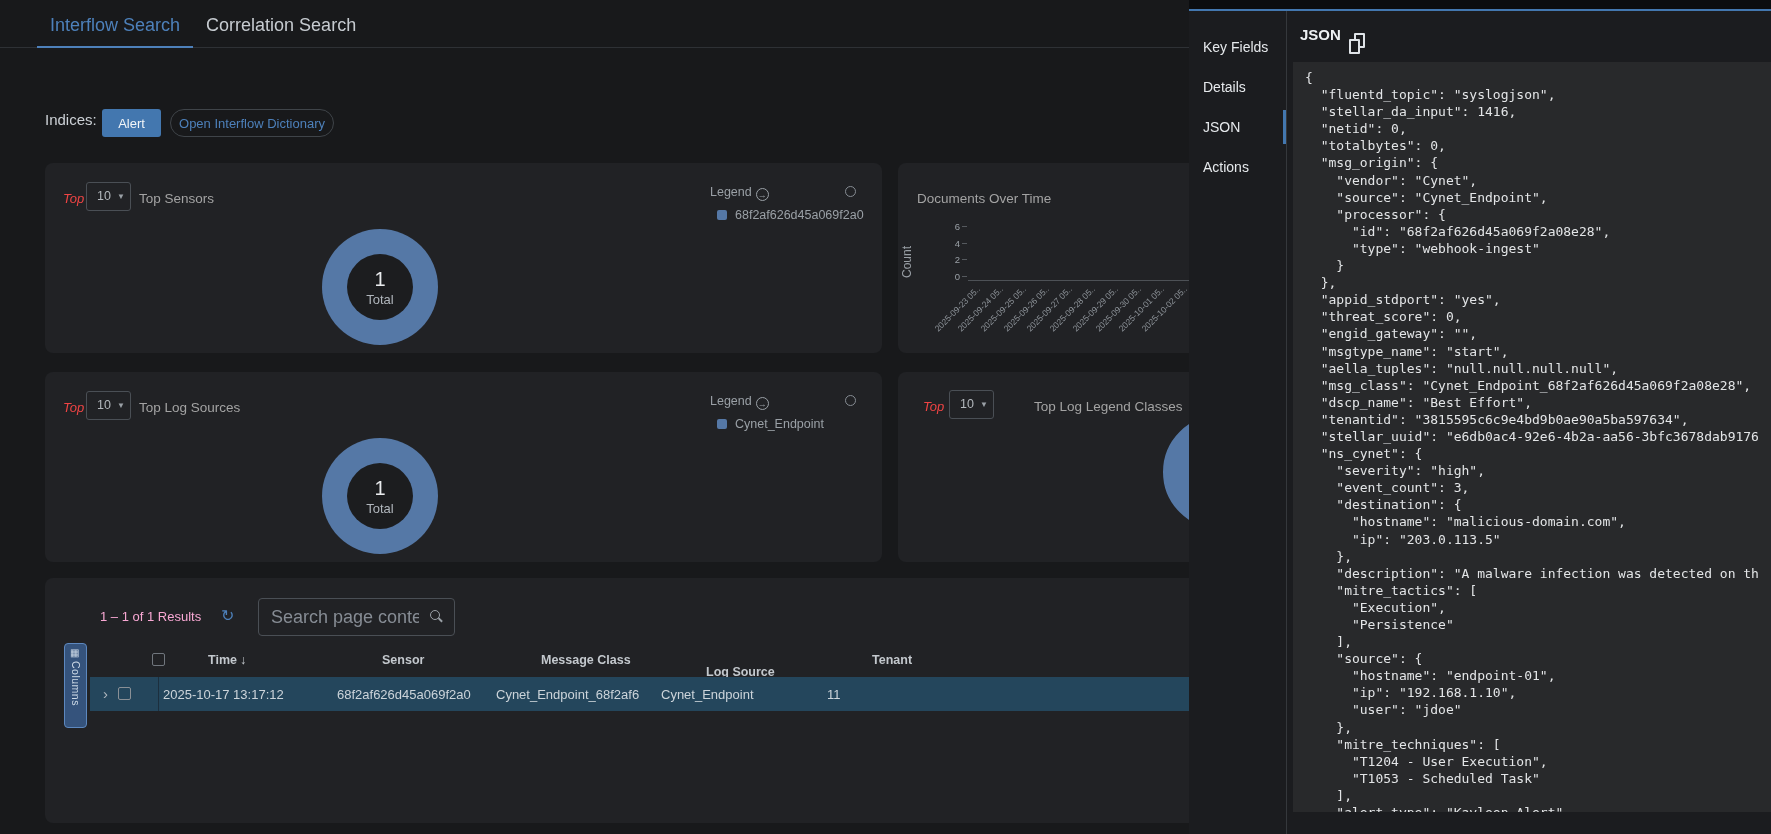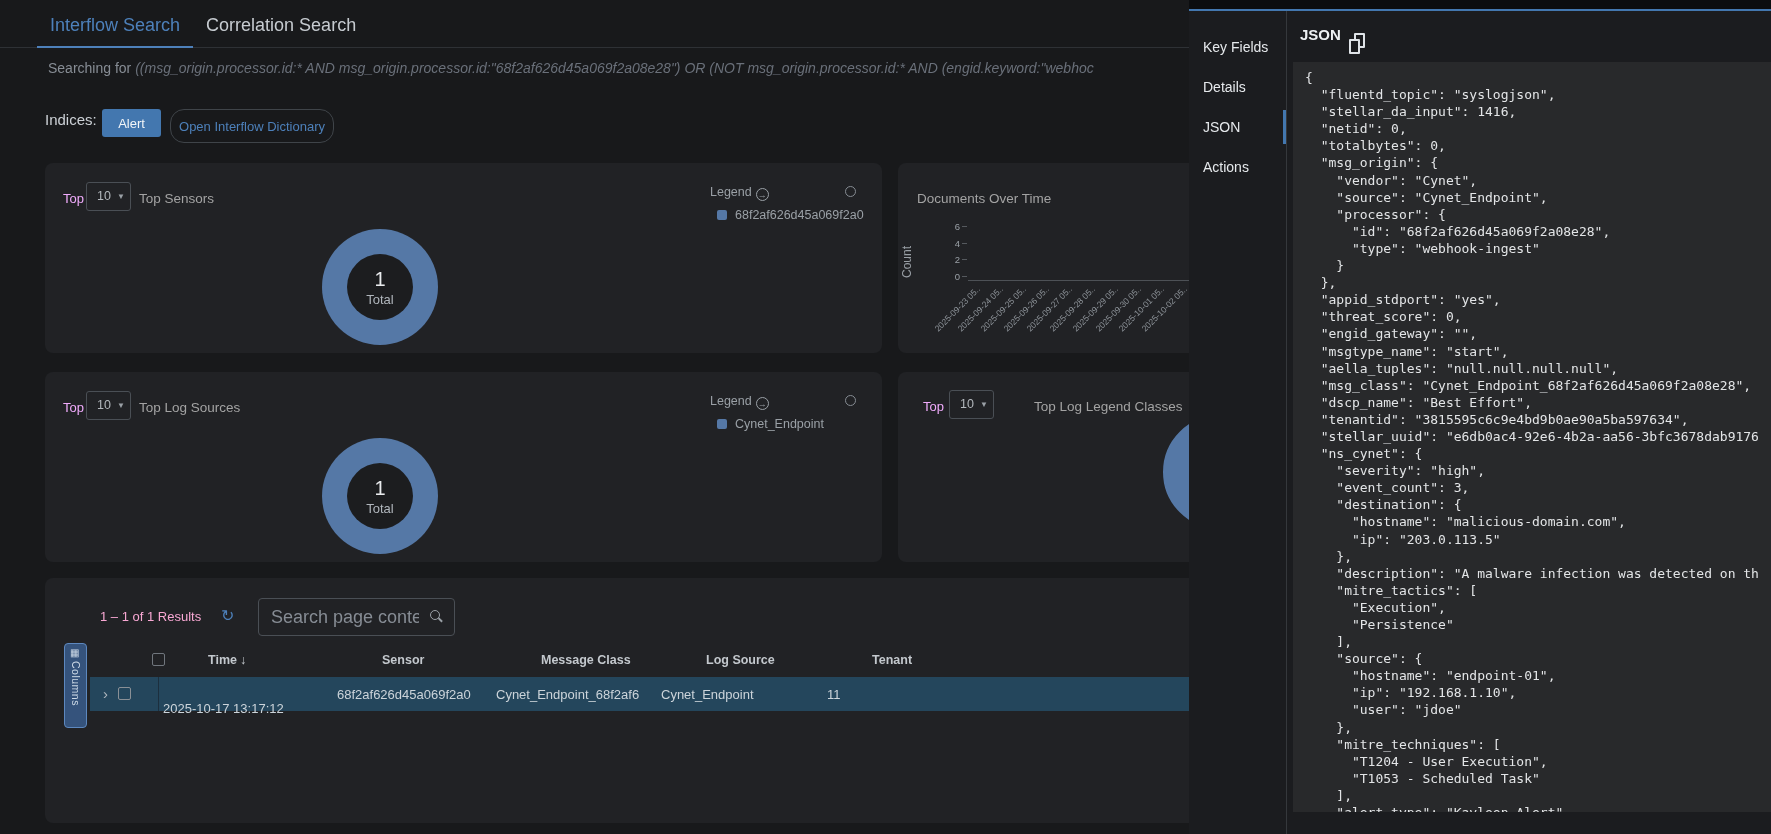--- a/index.html
+++ b/index.html
@@ -15,32 +15,32 @@
 
   
   .searchline { position:absolute; left:48px; top:60px; width:1700px; white-space:nowrap;
                 font-size:14px; color:#878d95; }
   .searchline .query { font-style:italic; color:#6a707a; }
 
   
   .indices-label { position:absolute; left:45px; top:111px; font-size:15px; color:#ccd1d6; }
   .btn-syslog { position:absolute; left:102px; top:109px; width:59px; height:28px; background:#4377af;
                 border:none; border-radius:3px; color:#f2f5f8; font-size:13px; font-family:inherit; }
-  .btn-dict { position:absolute; left:170px; top:109px; width:164px; height:34px; background:transparent;
+  .btn-dict { position:absolute; left:170px; top:109px; width:164px; height:28px; background:transparent;
               border:1px solid #3f4449; border-radius:14px; color:#4d80ba; font-size:13px; font-family:inherit; }
 
   
   .panel { position:absolute; background:#212225; border-radius:8px; }
   #panel-top-sensors      { left:45px;  top:163px; width:837px; height:190px; }
   #panel-docs-over-time   { left:898px; top:163px; width:857px; height:190px; }
   #panel-top-log-sources  { left:45px;  top:372px; width:837px; height:190px; }
   #panel-log-src-classes  { left:898px; top:372px; width:857px; height:190px; overflow:hidden; }
   #panel-results          { left:45px;  top:578px; width:1710px; height:245px; }
 
-  .p-toplabel { position:absolute; left:18px; top:28px; font-size:13px; color:#f0abfc; }
+  .p-toplabel { position:absolute; left:18px; top:28px; font-size:13px; color:#ef4444;font-style:italic; }
   .p-select { position:absolute; left:41px; top:19px; width:45px; height:29px; border:1px solid #4a4f55;
               border-radius:3px; font-size:12.5px; color:#b3b8bd; }
   .p-select .val { position:absolute; left:10px; top:6px; }
   .p-select .caret { position:absolute; right:5px; top:9px; font-size:8px; color:#9aa0a6; }
   .p-title { position:absolute; left:94px; top:28px; font-size:13.5px; color:#a3a3a3; white-space:nowrap; }
 
   .legend-label { position:absolute; left:665px; top:22px; font-size:12.5px; color:#9aa0a6; }
   .legend-arrow { display:inline-block; width:13px; height:13px; border:1px solid #9aa0a6; border-radius:50%;
                   font-size:9px; line-height:12px; text-align:center; color:#9aa0a6; vertical-align:-2px; margin-left:4px; }
   .status-circle { position:absolute; left:800px; top:23px; width:11px; height:11px; border:1.5px solid #868c93; border-radius:50%; }
@@ -116,21 +116,20 @@
 
 <div class="stage">
 
   <div class="tabbar">
     <ul class="tabs" id="tabs">
         <li class="active">Interflow Search</li>
         <li>Correlation Search</li>
       </ul>
   </div>
 
-  <div class="searchline"><span>Searching for </span><span class="query">((msg_origin.processor.id:* AND msg_origin.processor.id:"68f2af626d45a069f2a08e28") OR (NOT msg_origin.processor.id:* AND (engid.keyword:"webhoc</span></div>
 
   <span class="indices-label">Indices:</span>
   <button class="btn-syslog">Alert</button>
   <button class="btn-dict">Open Interflow Dictionary</button>
 
   <div class="panel" id="panel-top-sensors">
     <span class="p-toplabel">Top</span>
     <div class="p-select">
       <span class="val">10</span>
       <span class="caret">▼</span>
@@ -209,27 +208,27 @@
     <div class="searchbox">
       <input type="text" placeholder="Search page content" style="">
       <span class="mag"></span>
     </div>
     <div class="columns-btn">
       <span class="grid-ic">▦</span>
       <span class="vtext">Columns</span>
     </div>
     <div class="thead-row">
       <span class="checkbox" style="left:62px;top:10px;"></span>
-      <span id="thead-cells"><span class="th" style="left: 118px;">Time<span class="sort">↓</span></span><span class="th" style="left: 292px;">Sensor</span><span class="th" style="left: 451px;">Message Class</span><span class="th" style="left: 616px;">Log Source</span><span class="th" style="left: 782px;">Tenant</span></span>
+      <span id="thead-cells"><span class="th" style="left: 118px;">Time<span class="sort">↓</span></span><span class="th" style="left: 292px;">Sensor</span><span class="th" style="left: 451px;">Message Class</span><span class="th" style="left: 616px; margin-top: 12px;">Log Source</span><span class="th" style="left: 782px;">Tenant</span></span>
     </div>
     <div class="trow">
       <span class="chev">›</span>
       <span class="checkbox"></span>
       <span class="cdiv"></span>
-      <span id="trow-cells"><span class="td" style="left: 73px; margin-top: 14px;">2025-10-17 13:17:12</span><span class="td" style="left: 247px;">68f2af626d45a069f2a0</span><span class="td" style="left: 406px;">Cynet_Endpoint_68f2af6</span><span class="td" style="left: 571px;">Cynet_Endpoint</span><span class="td" style="left: 737px;">11</span></span>
+      <span id="trow-cells"><span class="td" style="left: 73px;">2025-10-17 13:17:12</span><span class="td" style="left: 247px;">68f2af626d45a069f2a0</span><span class="td" style="left: 406px;">Cynet_Endpoint_68f2af6</span><span class="td" style="left: 571px;">Cynet_Endpoint</span><span class="td" style="left: 737px;">11</span></span>
     </div>
   </div>
 
   <div class="overlay">
     <div class="ov-topstrip"></div>
     <div class="ov-blueline"></div>
     <div class="ov-navdiv"></div>
     <ul class="ov-nav" id="ov-nav">
         <li>Key Fields</li>
         <li>Details</li>

